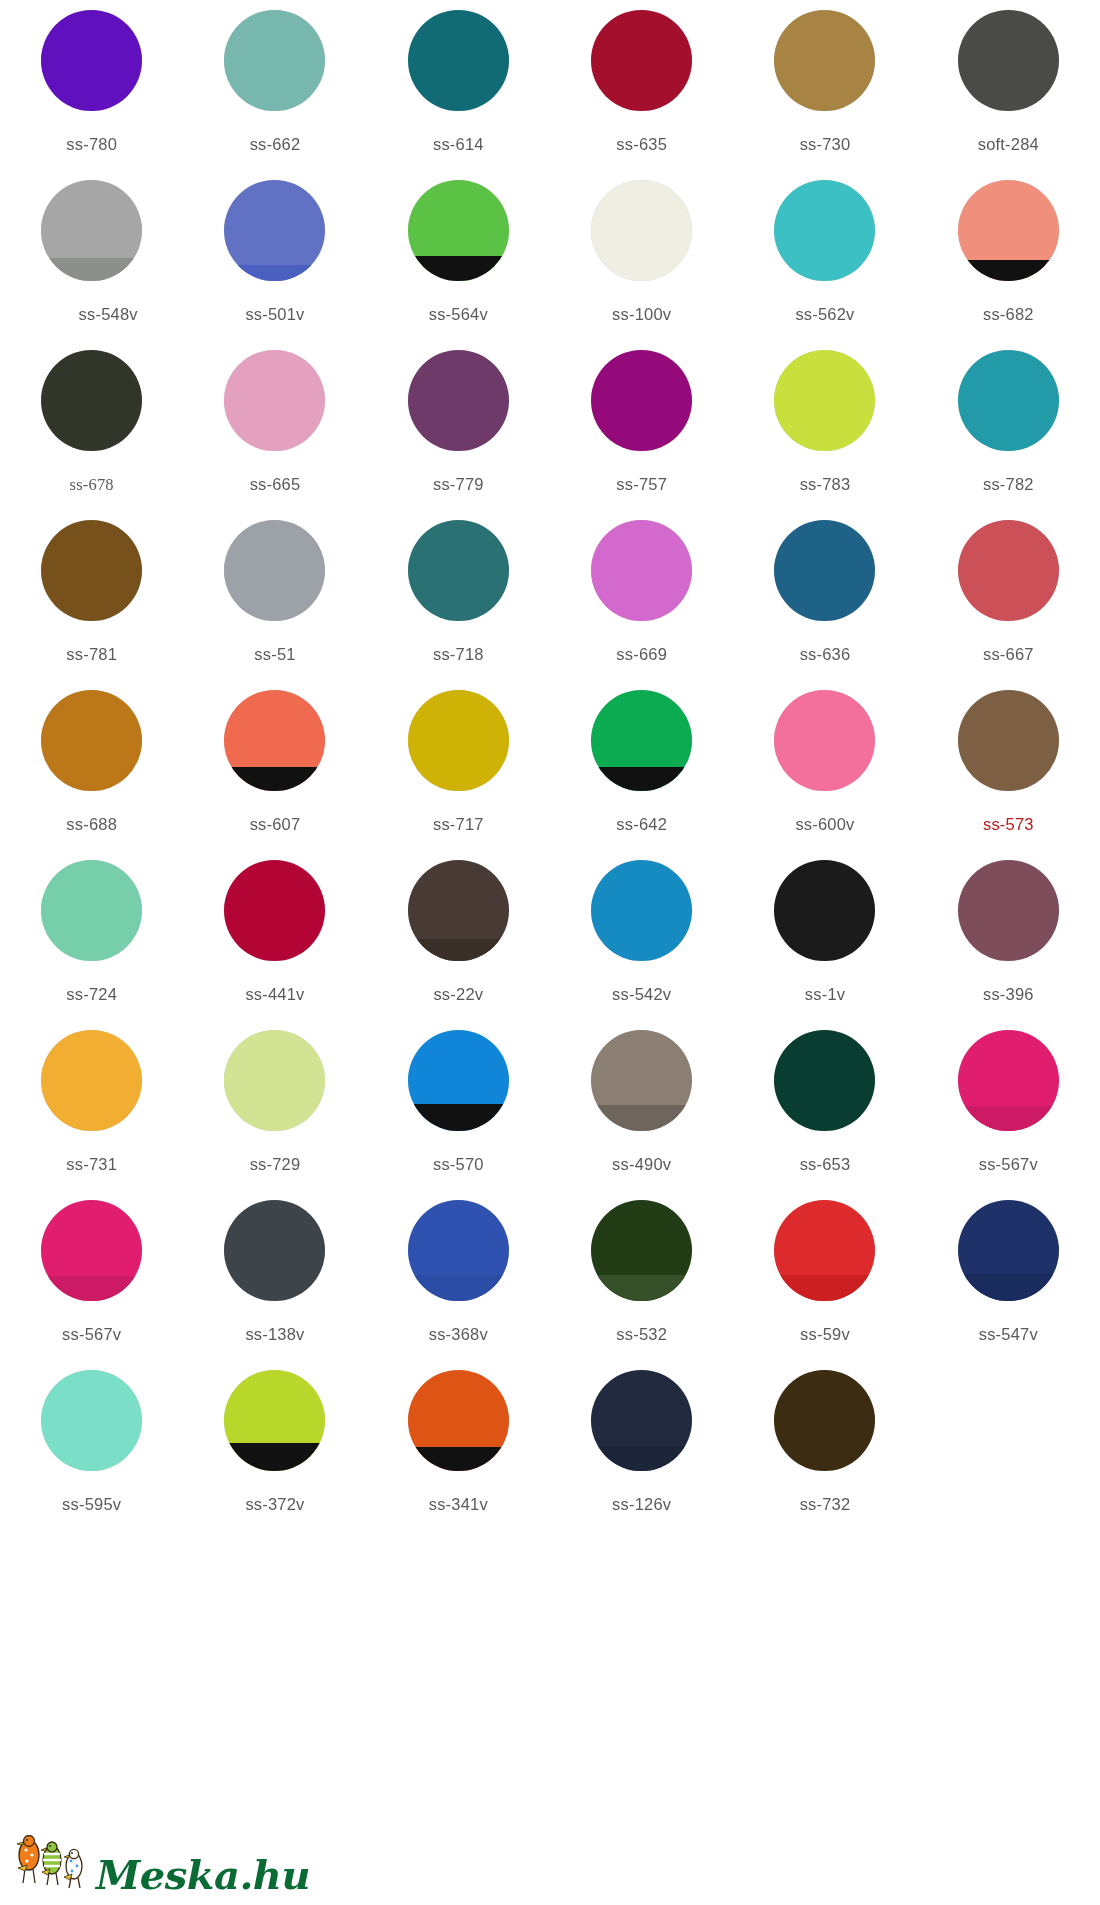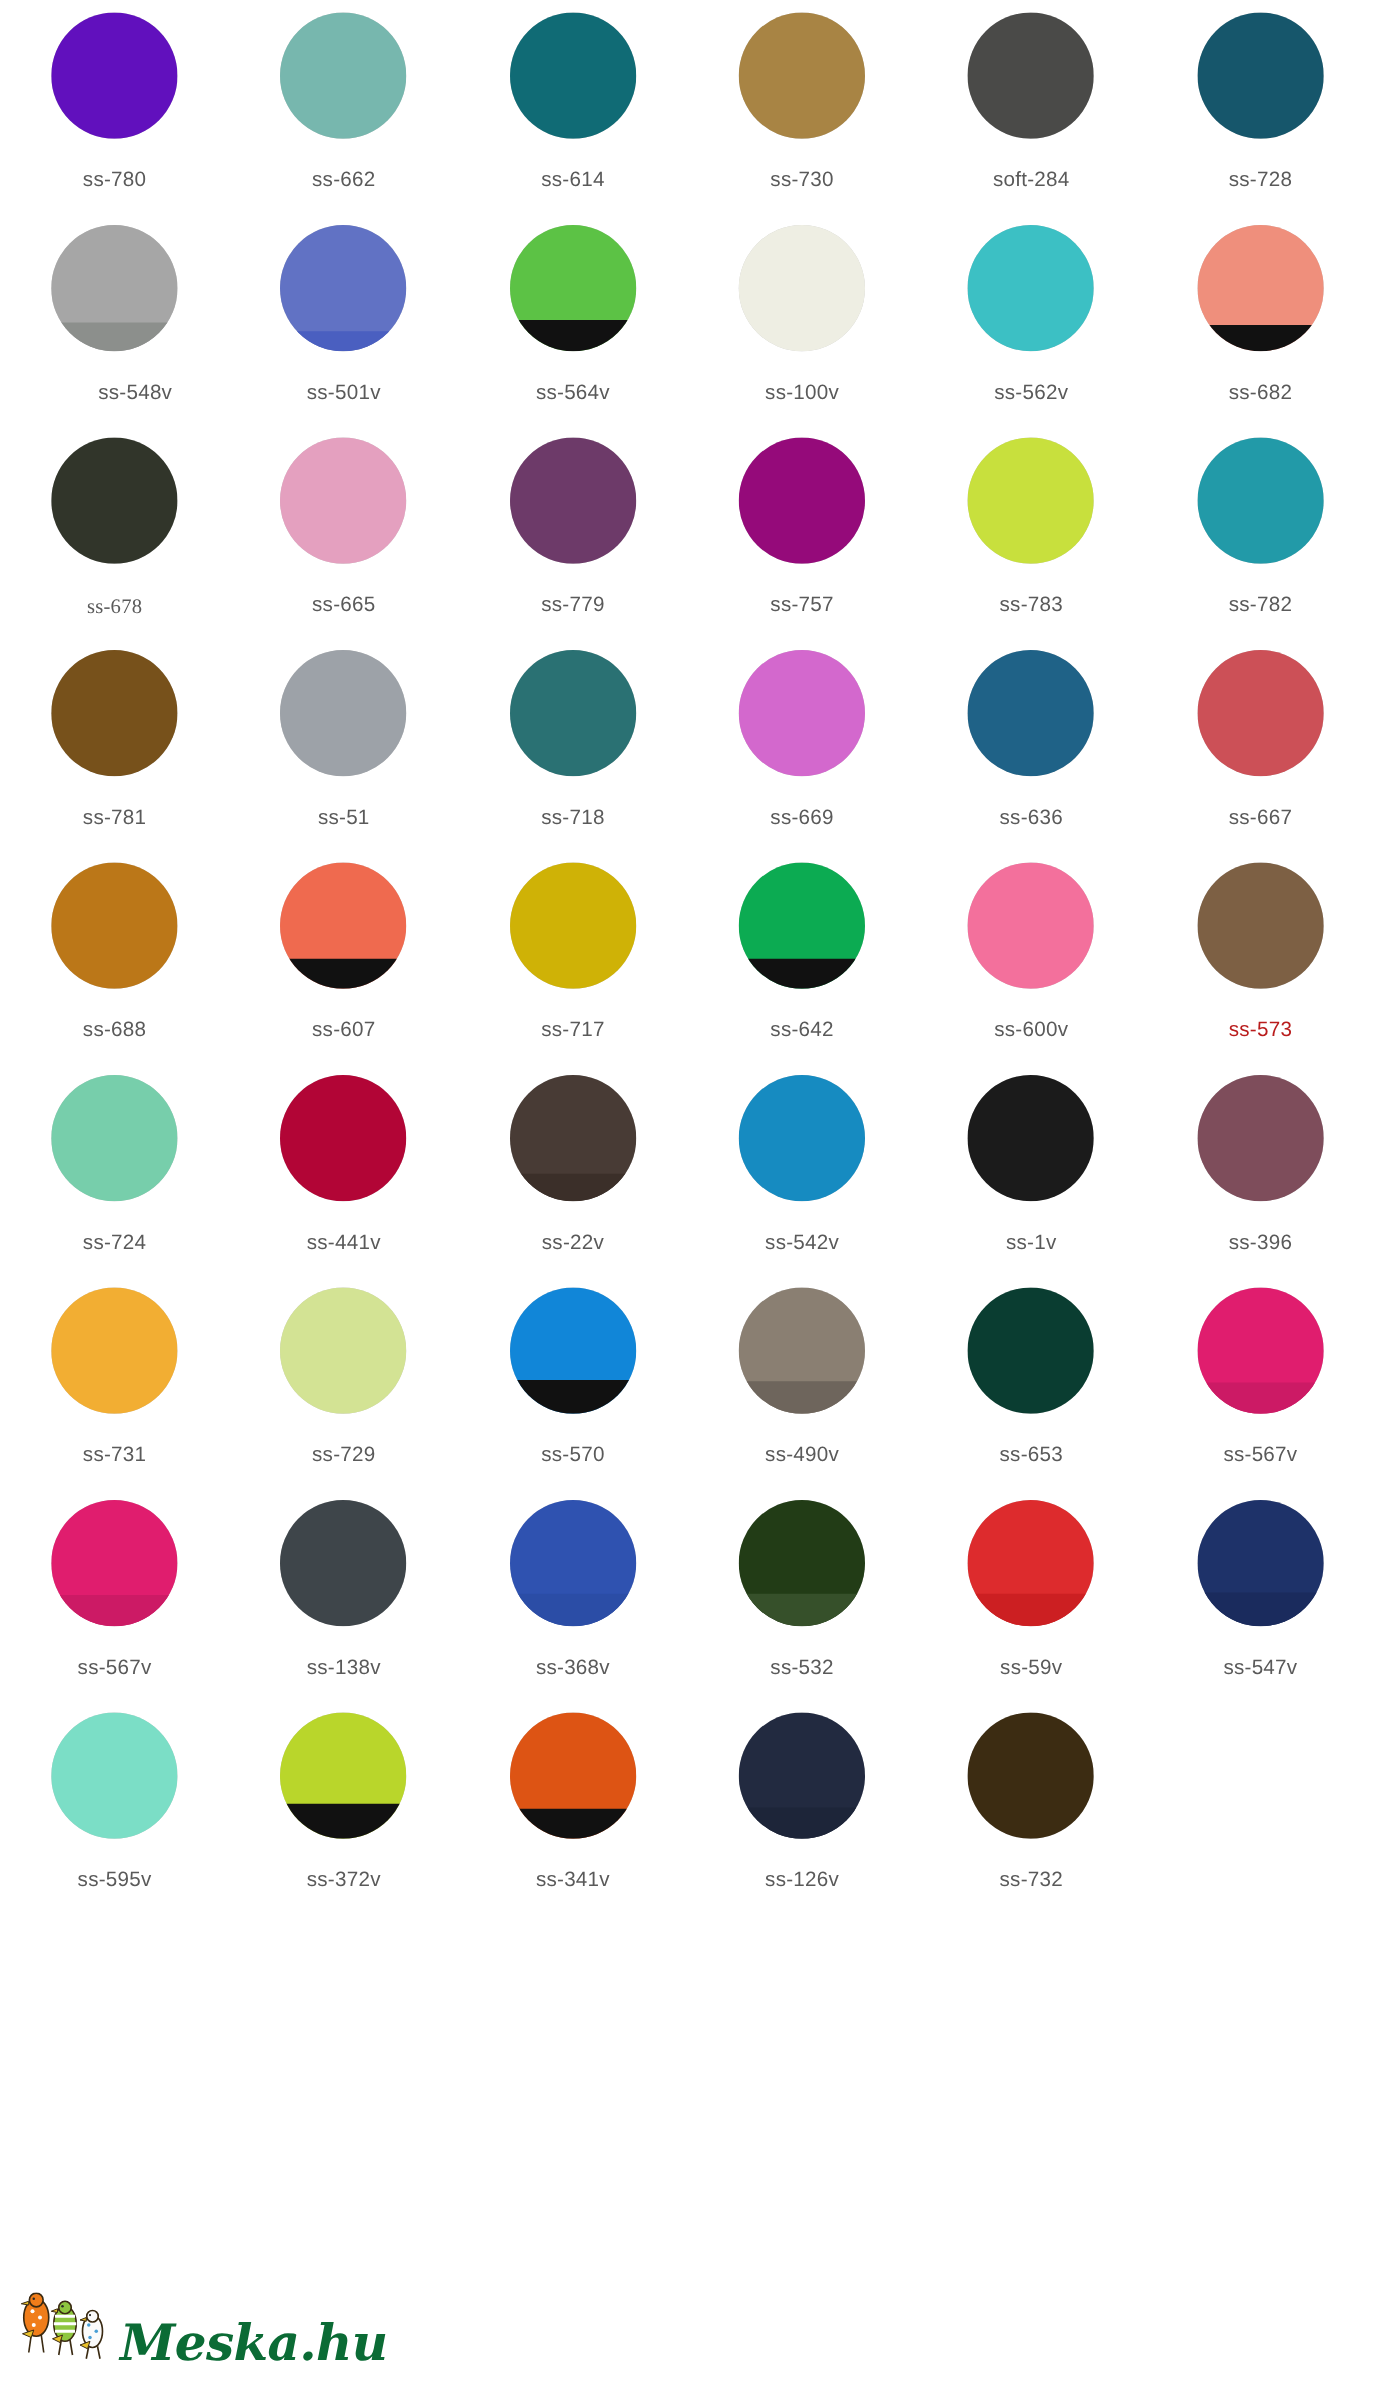--- a/index.html
+++ b/index.html
@@ -94,35 +94,35 @@
       <div class="swatch-label" style="color: rgb(90, 90, 90);">ss-662</div>
     </div>
     <div class="swatch-cell">
       <div class="swatch-disc">
         <div class="disc-top" style="background: rgb(16, 107, 117);"></div>
       </div>
       <div class="swatch-label" style="color: rgb(90, 90, 90);">ss-614</div>
     </div>
     <div class="swatch-cell">
       <div class="swatch-disc">
+        <div class="disc-top" style="background: rgb(163, 15, 44);"></div>
+      </div>
+      <div class="swatch-label" style="color: rgb(90, 90, 90);">ss-635</div>
+    </div>
+    <div class="swatch-cell">
+      <div class="swatch-disc">
         <div class="disc-top" style="background: rgb(168, 132, 68);"></div>
       </div>
       <div class="swatch-label" style="color: rgb(90, 90, 90);">ss-730</div>
     </div>
     <div class="swatch-cell">
       <div class="swatch-disc">
         <div class="disc-top" style="background: rgb(74, 74, 72);"></div>
       </div>
       <div class="swatch-label" style="color: rgb(90, 90, 90);">soft-284</div>
-    </div>
-    <div class="swatch-cell">
-      <div class="swatch-disc">
-        <div class="disc-top" style="background: rgb(22, 86, 107);"></div>
-      </div>
-      <div class="swatch-label" style="color: rgb(90, 90, 90);">ss-728</div>
     </div>
     <div class="swatch-cell">
       <div class="swatch-disc">
         <div class="disc-top" style="background: rgb(166, 166, 166);"></div>
         <div class="disc-bottom" style="height: 23%; background: rgb(140, 143, 140);"></div>
       </div>
       <div class="swatch-label" style="color: rgb(90, 90, 90); margin-left: 33px;">ss-548v</div>
     </div>
     <div class="swatch-cell">
       <div class="swatch-disc">

